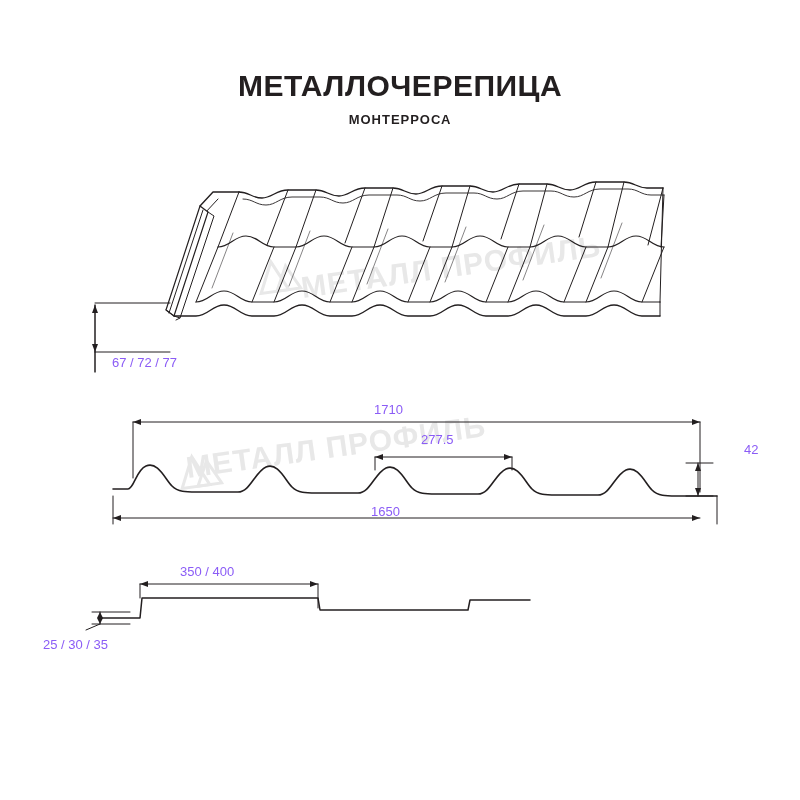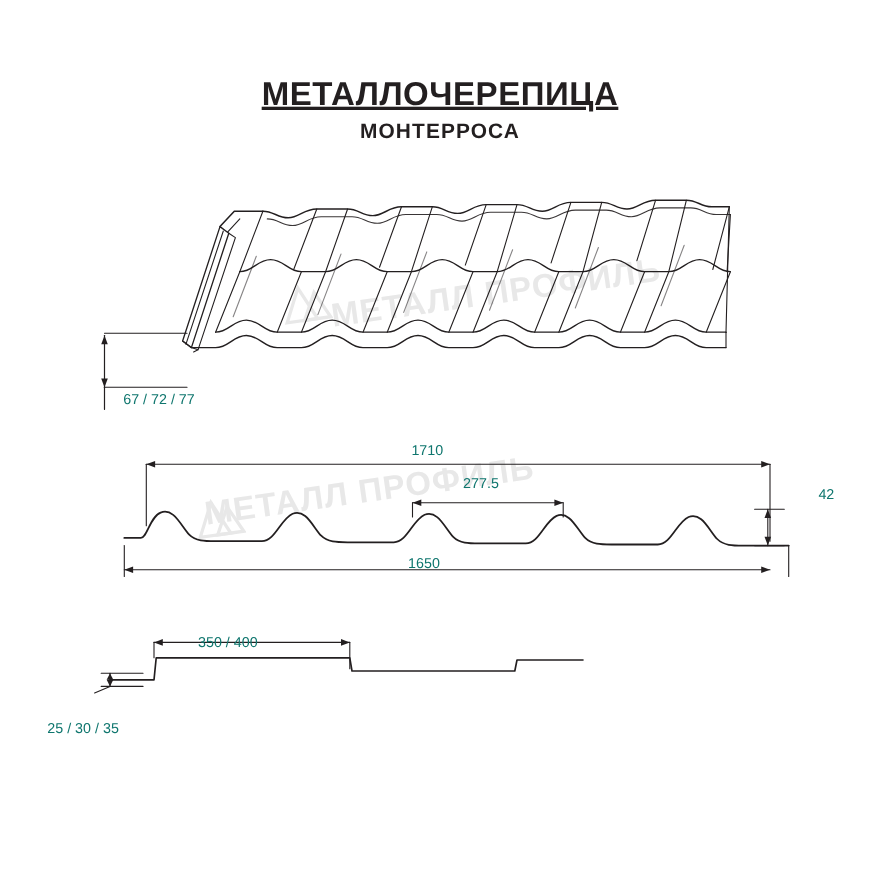--- a/index.html
+++ b/index.html
@@ -30,24 +30,23 @@
     top: 68px;
     width: 800px;
     text-align: center;
   }
   .title-main {
     font-size: 30px;
     font-weight: bold;
     letter-spacing: 0.5px;
     line-height: 36px;
     color: #231f20;
-    text-decoration: underline;
   }
   .title-sub {
-    font-size: 19px;
+    font-size: 13px;
     font-weight: bold;
     letter-spacing: 1px;
     line-height: 20px;
     margin-top: 6px;
     color: #231f20;
   }
 
   .watermark {
     position: absolute;
     pointer-events: none;
@@ -75,30 +74,30 @@
     position: absolute;
     left: 0;
     top: 0;
     width: 800px;
     height: 800px;
   }
 
   .dim-label {
     position: absolute;
     font-size: 13px;
-    color: #0f766e;
+    color: #8b5cf6;
     white-space: nowrap;
   }
   .lbl-height     { left: 112px; top: 355px; }
   .lbl-1110       { left: 374px; top: 402px; }
   .lbl-2775       { left: 421px; top: 432px; }
   .lbl-42         { left: 700px; top: 442px; margin-left: 44px; }
   .lbl-1170       { left: 371px; top: 504px; }
-  .lbl-350400     { left: 180px; top: 564px; margin-top: 12px; }
-  .lbl-253035     { left: 43px;  top: 637px; margin-top: 17px; }
+  .lbl-350400     { left: 180px; top: 564px; }
+  .lbl-253035     { left: 43px;  top: 637px; }
 </style>
 </head>
 <body>
 
 <div id="page">
 
   <div class="title-block">
     <div class="title-main">МЕТАЛЛОЧЕРЕПИЦА</div>
     <div class="title-sub">МОНТЕРРОСА</div>
   </div>

